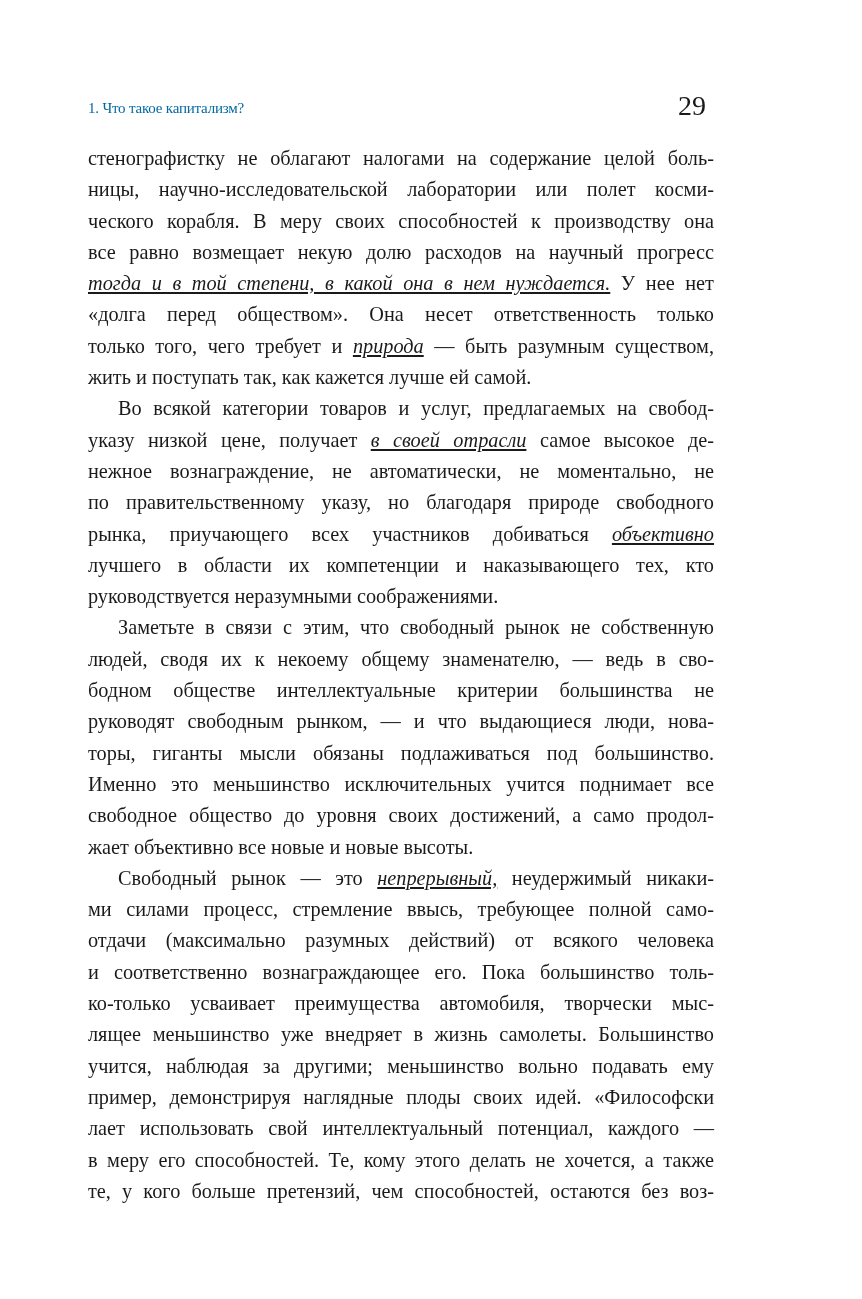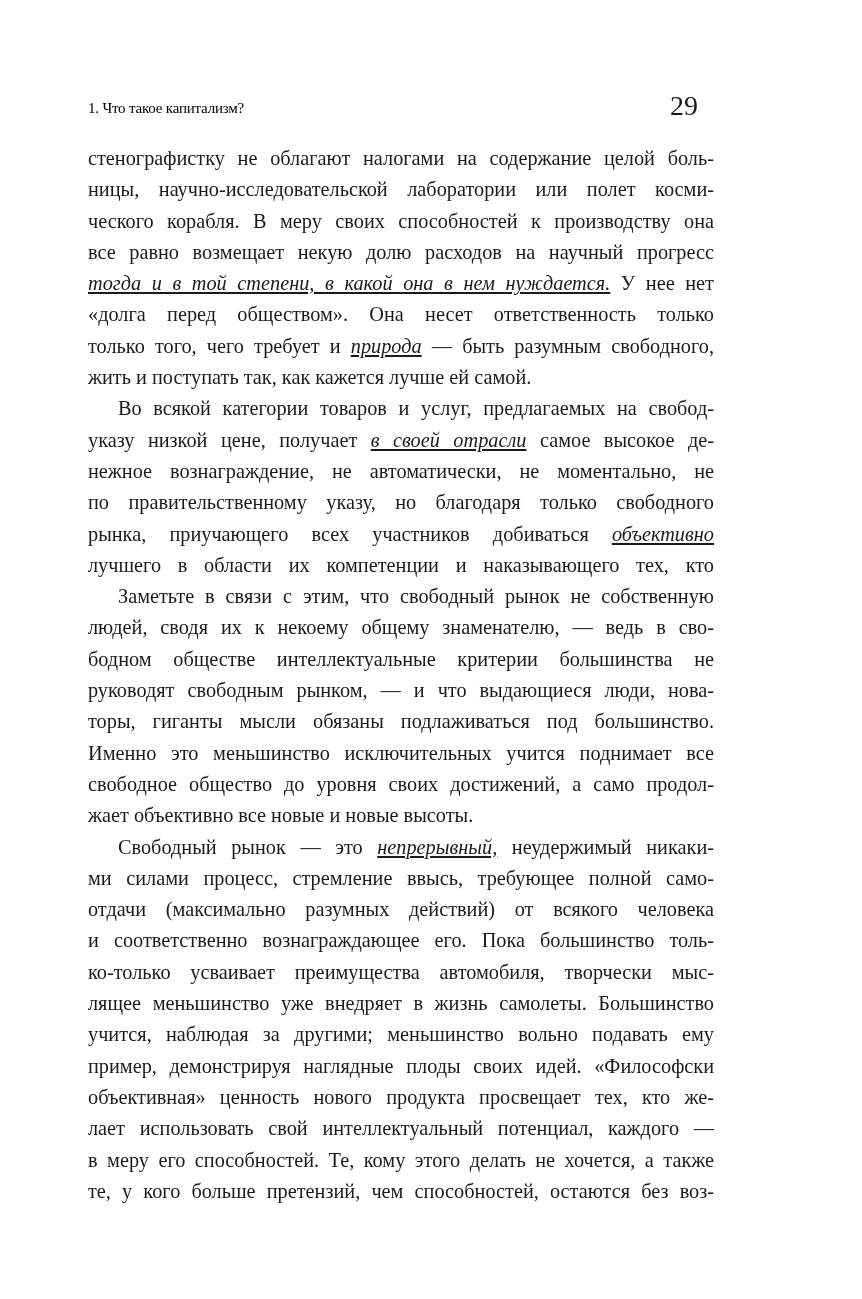--- a/index.html
+++ b/index.html
@@ -28,25 +28,25 @@
     width: 626px;
     height: 30px;
   }
   .chapter-title {
     position: absolute;
     left: 0;
     top: 4px;
     font-family: "Liberation Sans Narrow", "Liberation Serif", serif;
     font-size: 15px;
     letter-spacing: -0.2px;
-    color: #000000;
+    color: #0369a1;
   }
   .page-number {
     position: absolute;
-    right: 16px;
+    right: 8px;
     top: -6px;
     font-size: 28px;
     color: #1a1a1a;
   }
   .body-text {
     position: absolute;
     top: 143px;
     left: 0;
     width: 626px;
     font-size: 20.3px;
@@ -80,49 +80,49 @@
     <span class="page-number">29</span>
   </div>
   <div class="body-text" id="body-text">
       <div>
         <span class="line"><span>стенографистку не облагают налогами на содержание целой боль-</span></span>
         <span class="line"><span>ницы, научно-исследовательской лаборатории или полет косми-</span></span>
         <span class="line"><span>ческого корабля. В меру своих способностей к производству она</span></span>
         <span class="line"><span>все равно возмещает некую долю расходов на научный прогресс</span></span>
         <span class="line"><span class="it">тогда и в той степени, в какой она в нем нуждается.</span><span> У нее нет</span></span>
         <span class="line"><span>«долга перед обществом». Она несет ответственность только</span></span>
-        <span class="line"><span>только того, чего требует и </span><span class="it">природа</span><span> — быть разумным свободного,</span></span>
+        <span class="line"><span>только того, чего требует и </span><span class="it">природа</span><span> — быть разумным существом,</span></span>
         <span class="line last"><span>жить и поступать так, как кажется лучше ей самой.</span></span>
       </div>
       <div>
         <span class="line indent"><span>Во всякой категории товаров и услуг, предлагаемых на свобод-</span></span>
         <span class="line"><span>указу низкой цене, получает </span><span class="it">в своей отрасли</span><span> самое высокое де-</span></span>
         <span class="line"><span>нежное вознаграждение, не автоматически, не моментально, не</span></span>
-        <span class="line"><span>по правительственному указу, но благодаря только свободного</span></span>
+        <span class="line"><span>по правительственному указу, но благодаря природе свободного</span></span>
         <span class="line"><span>рынка, приучающего всех участников добиваться </span><span class="it">объективно</span></span>
         <span class="line"><span>лучшего в области их компетенции и наказывающего тех, кто</span></span>
+        <span class="line last"><span>руководствуется неразумными соображениями.</span></span>
       </div>
       <div>
         <span class="line indent"><span>Заметьте в связи с этим, что свободный рынок не собственную</span></span>
         <span class="line"><span>людей, сводя их к некоему общему знаменателю, — ведь в сво-</span></span>
         <span class="line"><span>бодном обществе интеллектуальные критерии большинства не</span></span>
         <span class="line"><span>руководят свободным рынком, — и что выдающиеся люди, нова-</span></span>
         <span class="line"><span>торы, гиганты мысли обязаны подлаживаться под большинство.</span></span>
         <span class="line"><span>Именно это меньшинство исключительных учится поднимает все</span></span>
         <span class="line"><span>свободное общество до уровня своих достижений, а само продол-</span></span>
         <span class="line last"><span>жает объективно все новые и новые высоты.</span></span>
       </div>
       <div>
         <span class="line indent"><span>Свободный рынок — это </span><span class="it">непрерывный,</span><span> неудержимый никаки-</span></span>
         <span class="line"><span>ми силами процесс, стремление ввысь, требующее полной само-</span></span>
         <span class="line"><span>отдачи (максимально разумных действий) от всякого человека</span></span>
         <span class="line"><span>и соответственно вознаграждающее его. Пока большинство толь-</span></span>
         <span class="line"><span>ко-только усваивает преимущества автомобиля, творчески мыс-</span></span>
         <span class="line"><span>лящее меньшинство уже внедряет в жизнь самолеты. Большинство</span></span>
         <span class="line"><span>учится, наблюдая за другими; меньшинство вольно подавать ему</span></span>
         <span class="line"><span>пример, демонстрируя наглядные плоды своих идей. «Философски</span></span>
-        <span class="line"><span>объективная» ценность нового продукта просвещает тех, кто же-</span></span>
         <span class="line"><span>лает использовать свой интеллектуальный потенциал, каждого —</span></span>
         <span class="line"><span>в меру его способностей. Те, кому этого делать не хочется, а также</span></span>
         <span class="line"><span>те, у кого больше претензий, чем способностей, остаются без воз-</span></span>
       </div>
     </div>
 </div>
 
 </body></html>

